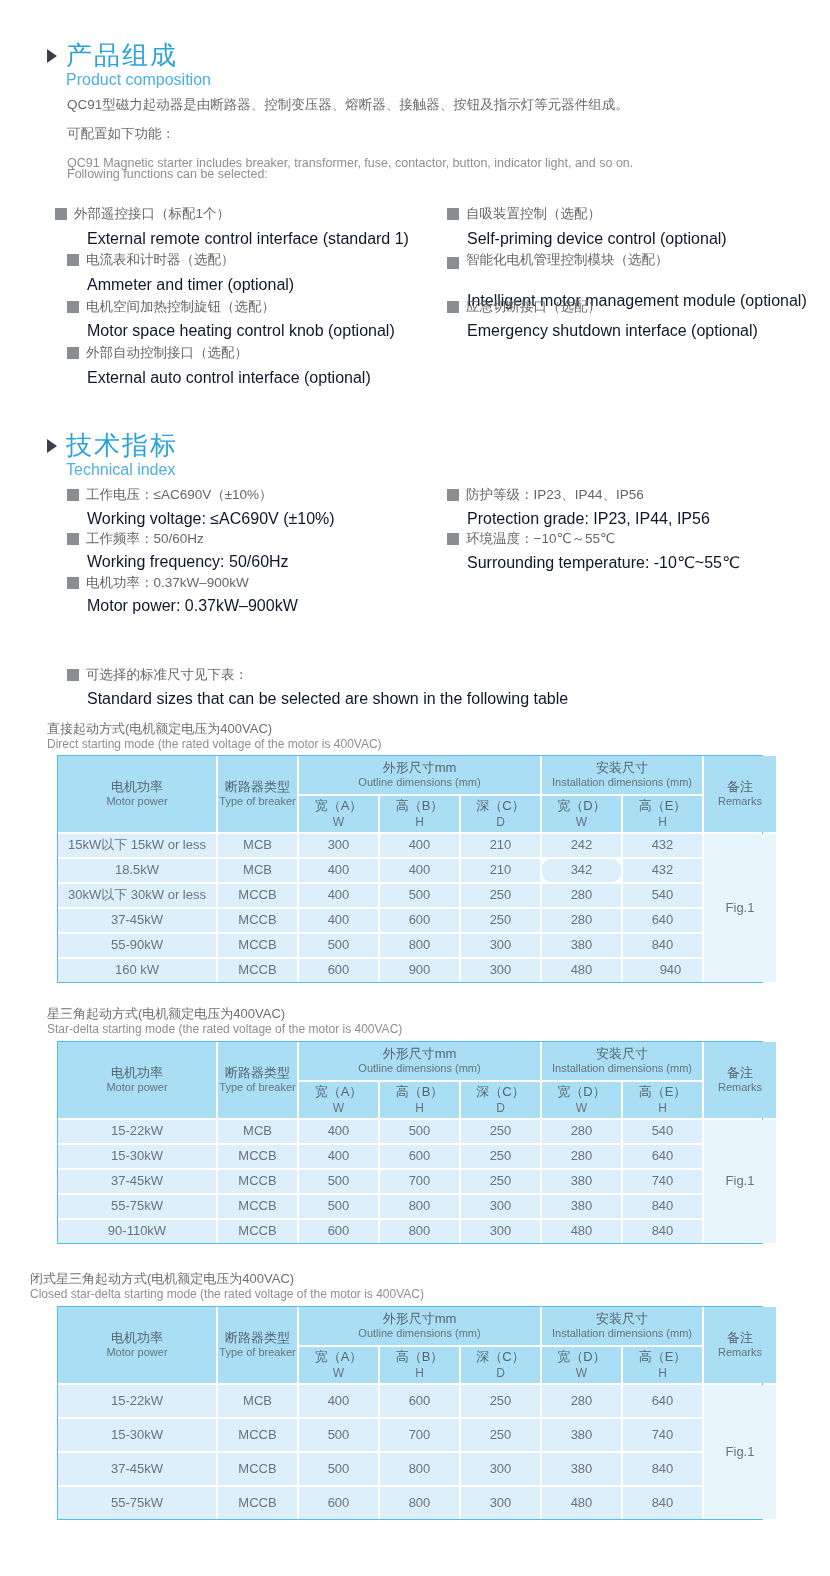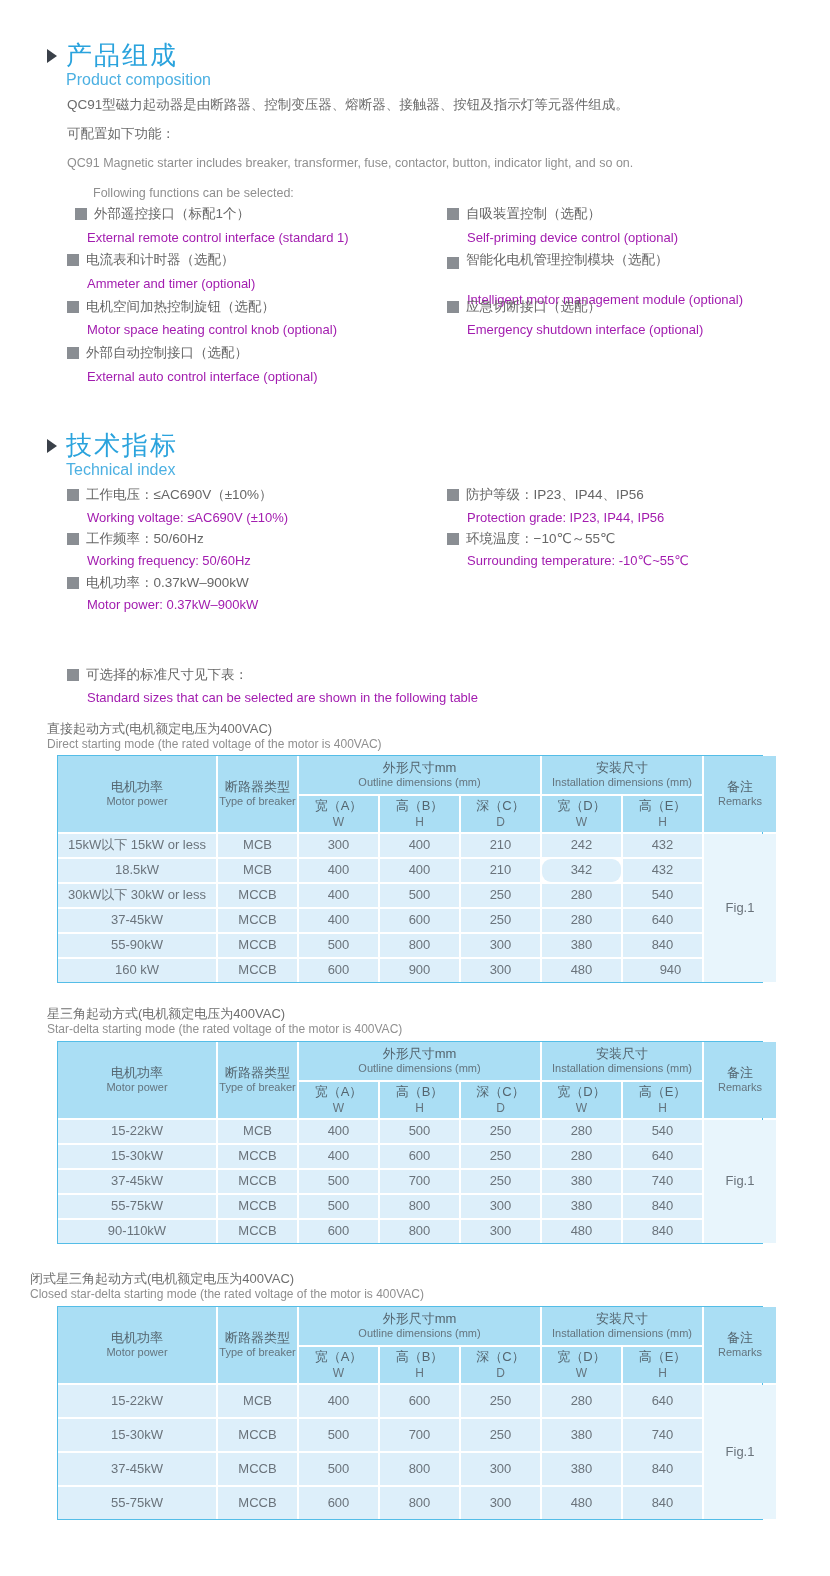--- a/index.html
+++ b/index.html
@@ -15,21 +15,21 @@
   .sec-title { font-size:26px; color:#2aa3dd; letter-spacing:2px; }
   .sec-sub { font-size:16px; color:#4cb0e2; }
 
   
   .p-cn { font-size:13.5px; color:#6b6b6b; }
   .p-en { font-size:12.5px; color:#8f8f8f; }
 
   
   .feat-cn { display:flex; align-items:center; gap:7px; font-size:13.5px; color:#666; }
   .sq { width:12px; height:12px; background:#8a8e93; flex:0 0 auto; }
-  .feat-en { font-size:13px; color:#a21caf; }
+  .feat-en { font-size:16px; color:#0f172a; }
 
   
   .tl-cn { font-size:13px; color:#6f6f6f; }
   .tl-en { font-size:12px; color:#8f8f8f; }
 
   
   .dimtable {
     position:absolute; left:57px; width:704px;
     display:grid; grid-template-columns:158px 79px 79px 79px 79px 79px 79px 72px;
     gap:2px; background:#ffffff; border:1px solid #54bde7;
@@ -53,23 +53,23 @@
 
   <div class="abs sec-head" style="left:47px; top:38px;">
     <span class="tri"></span>
     <span class="sec-title">产品组成</span>
   </div>
   <div class="abs sec-sub" style="left:66px; top:71px;">Product composition</div>
 
   <div class="abs p-cn" style="left:67px; top:96px;">QC91型磁力起动器是由断路器、控制变压器、熔断器、接触器、按钮及指示灯等元器件组成。</div>
   <div class="abs p-cn" style="left:67px; top:125px;">可配置如下功能：</div>
   <div class="abs p-en" style="left:67px; top:156px;">QC91 Magnetic starter includes breaker, transformer, fuse, contactor, button, indicator light, and so on.</div>
-  <div class="abs p-en" style="left:67px; top:186px;margin-left:26px;">Following functions can be selected:</div>
-
-  <div class="abs feat-cn" style="left:75px; top:205px;">
+  <div class="abs p-en" style="left:67px; top:167px;">Following functions can be selected:</div>
+
+  <div class="abs feat-cn" style="left:55px; top:205px;">
       <span class="sq"></span>
       <span>外部遥控接口（标配1个）</span>
     </div>
   <div class="abs feat-en" style="left:87px; top:230px;">External remote control interface (standard 1)</div>
   <div class="abs feat-cn" style="left:67px; top:251px;">
       <span class="sq"></span>
       <span>电流表和计时器（选配）</span>
     </div>
   <div class="abs feat-en" style="left:87px; top:276px;">Ammeter and timer (optional)</div>
   <div class="abs feat-cn" style="left:67px; top:298px;">

